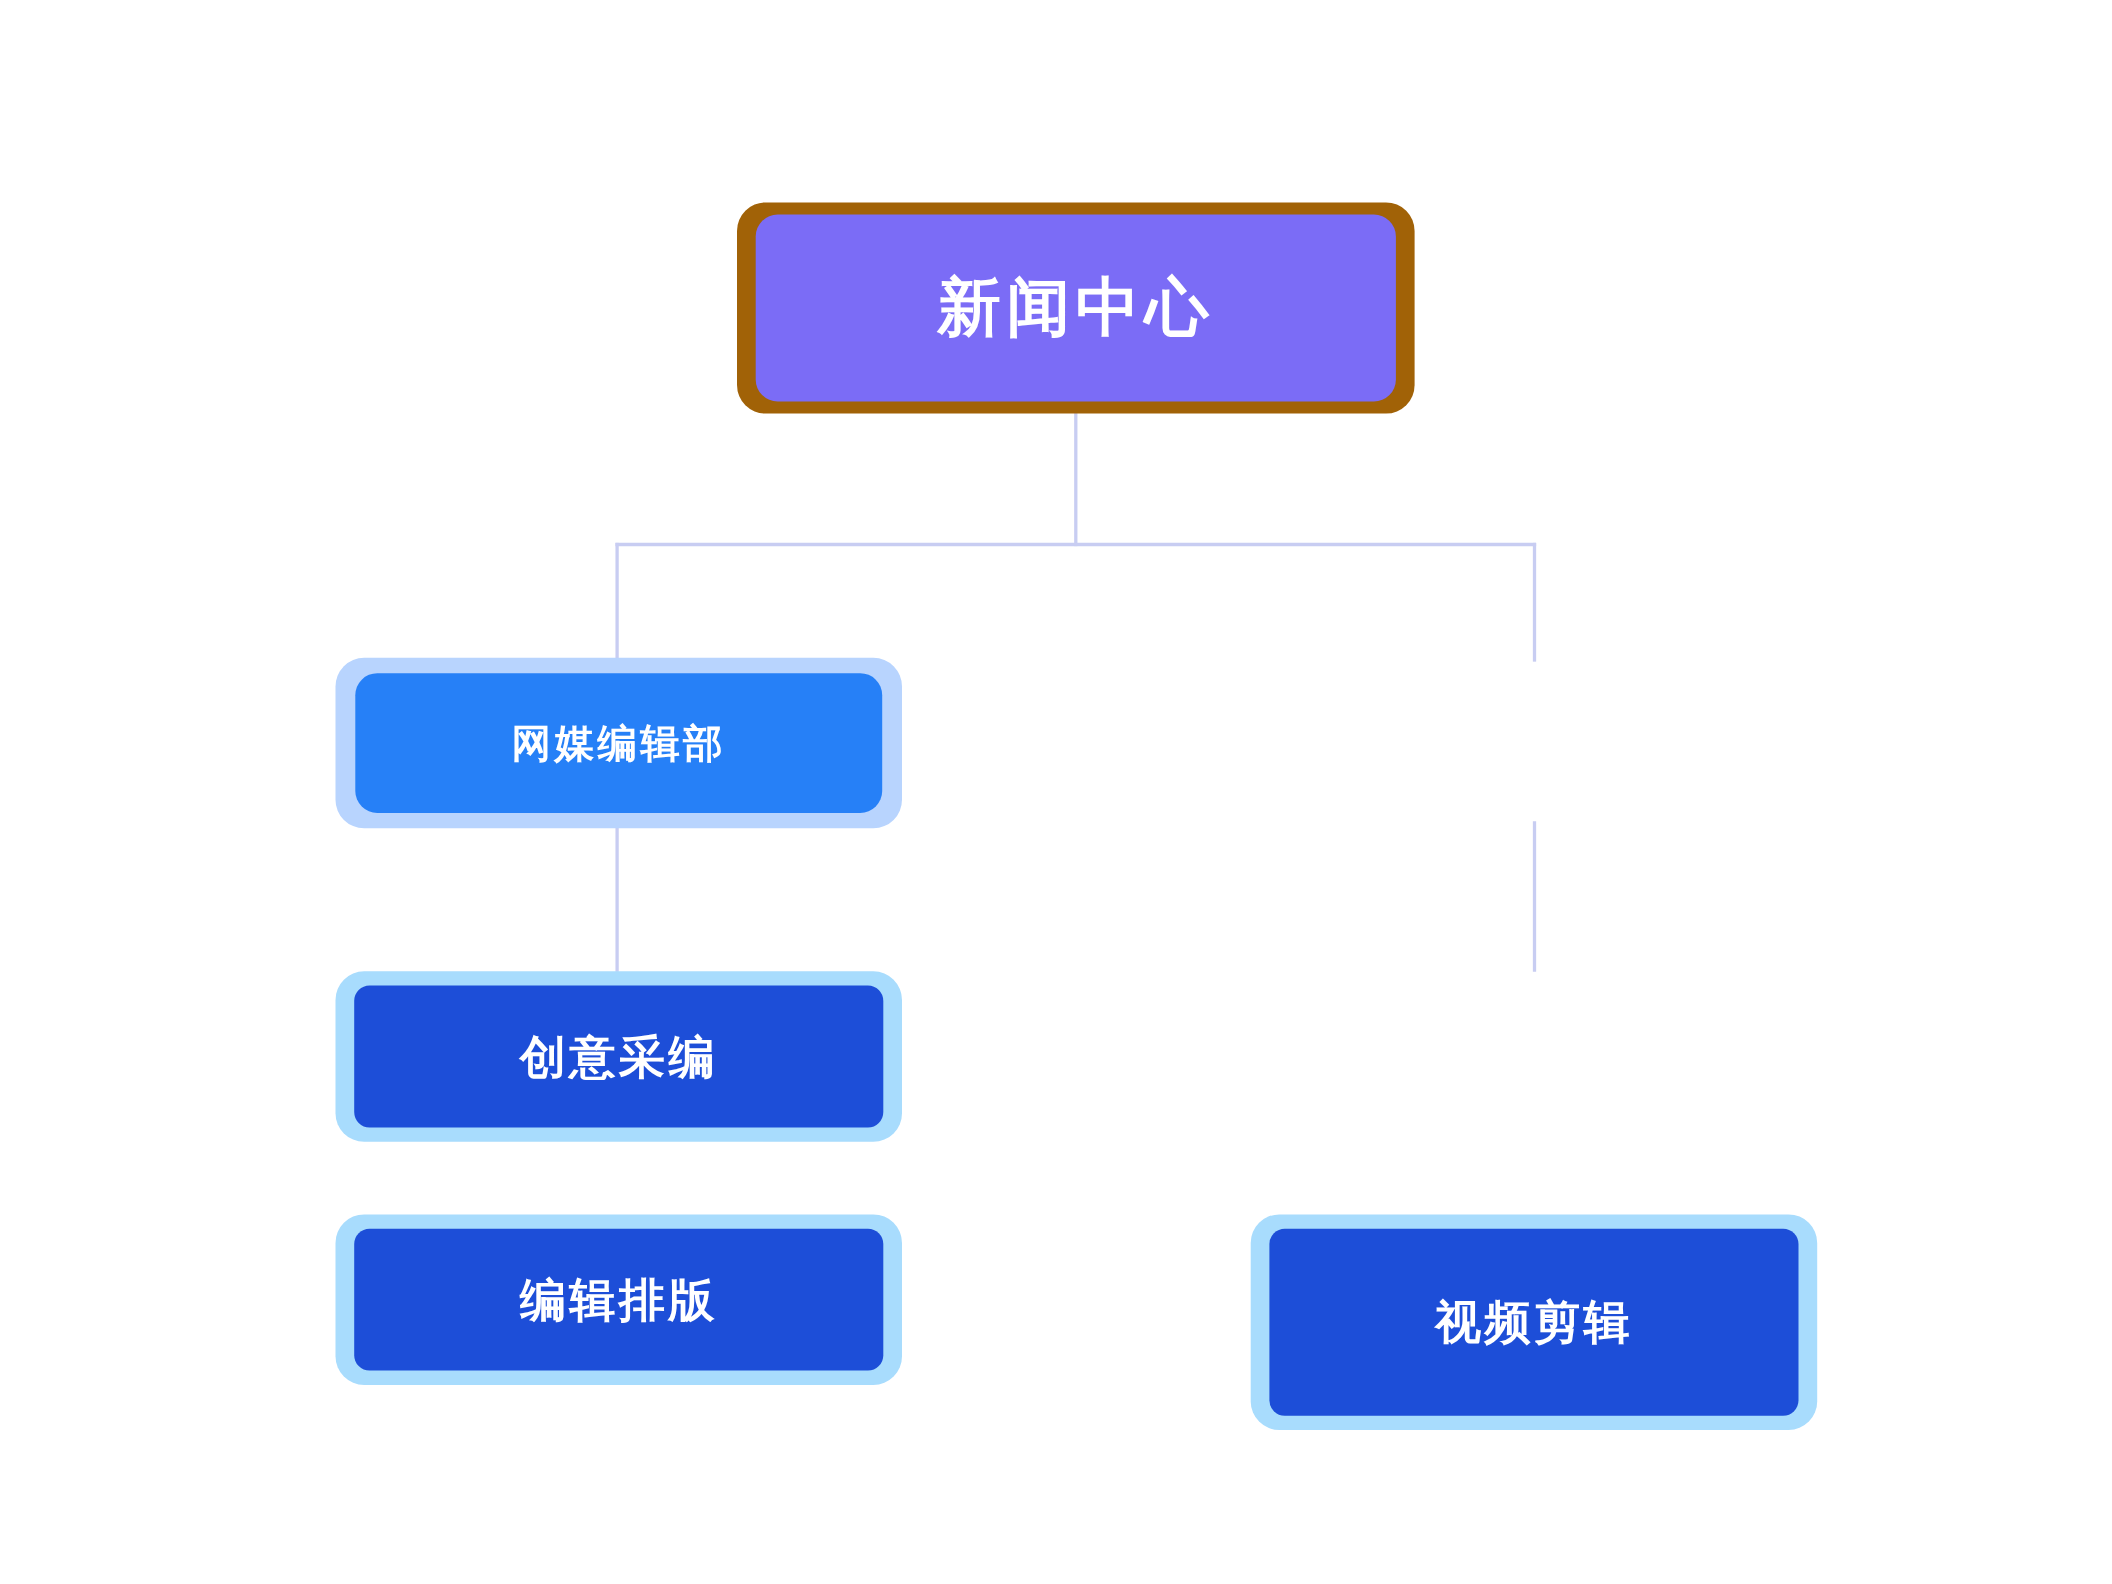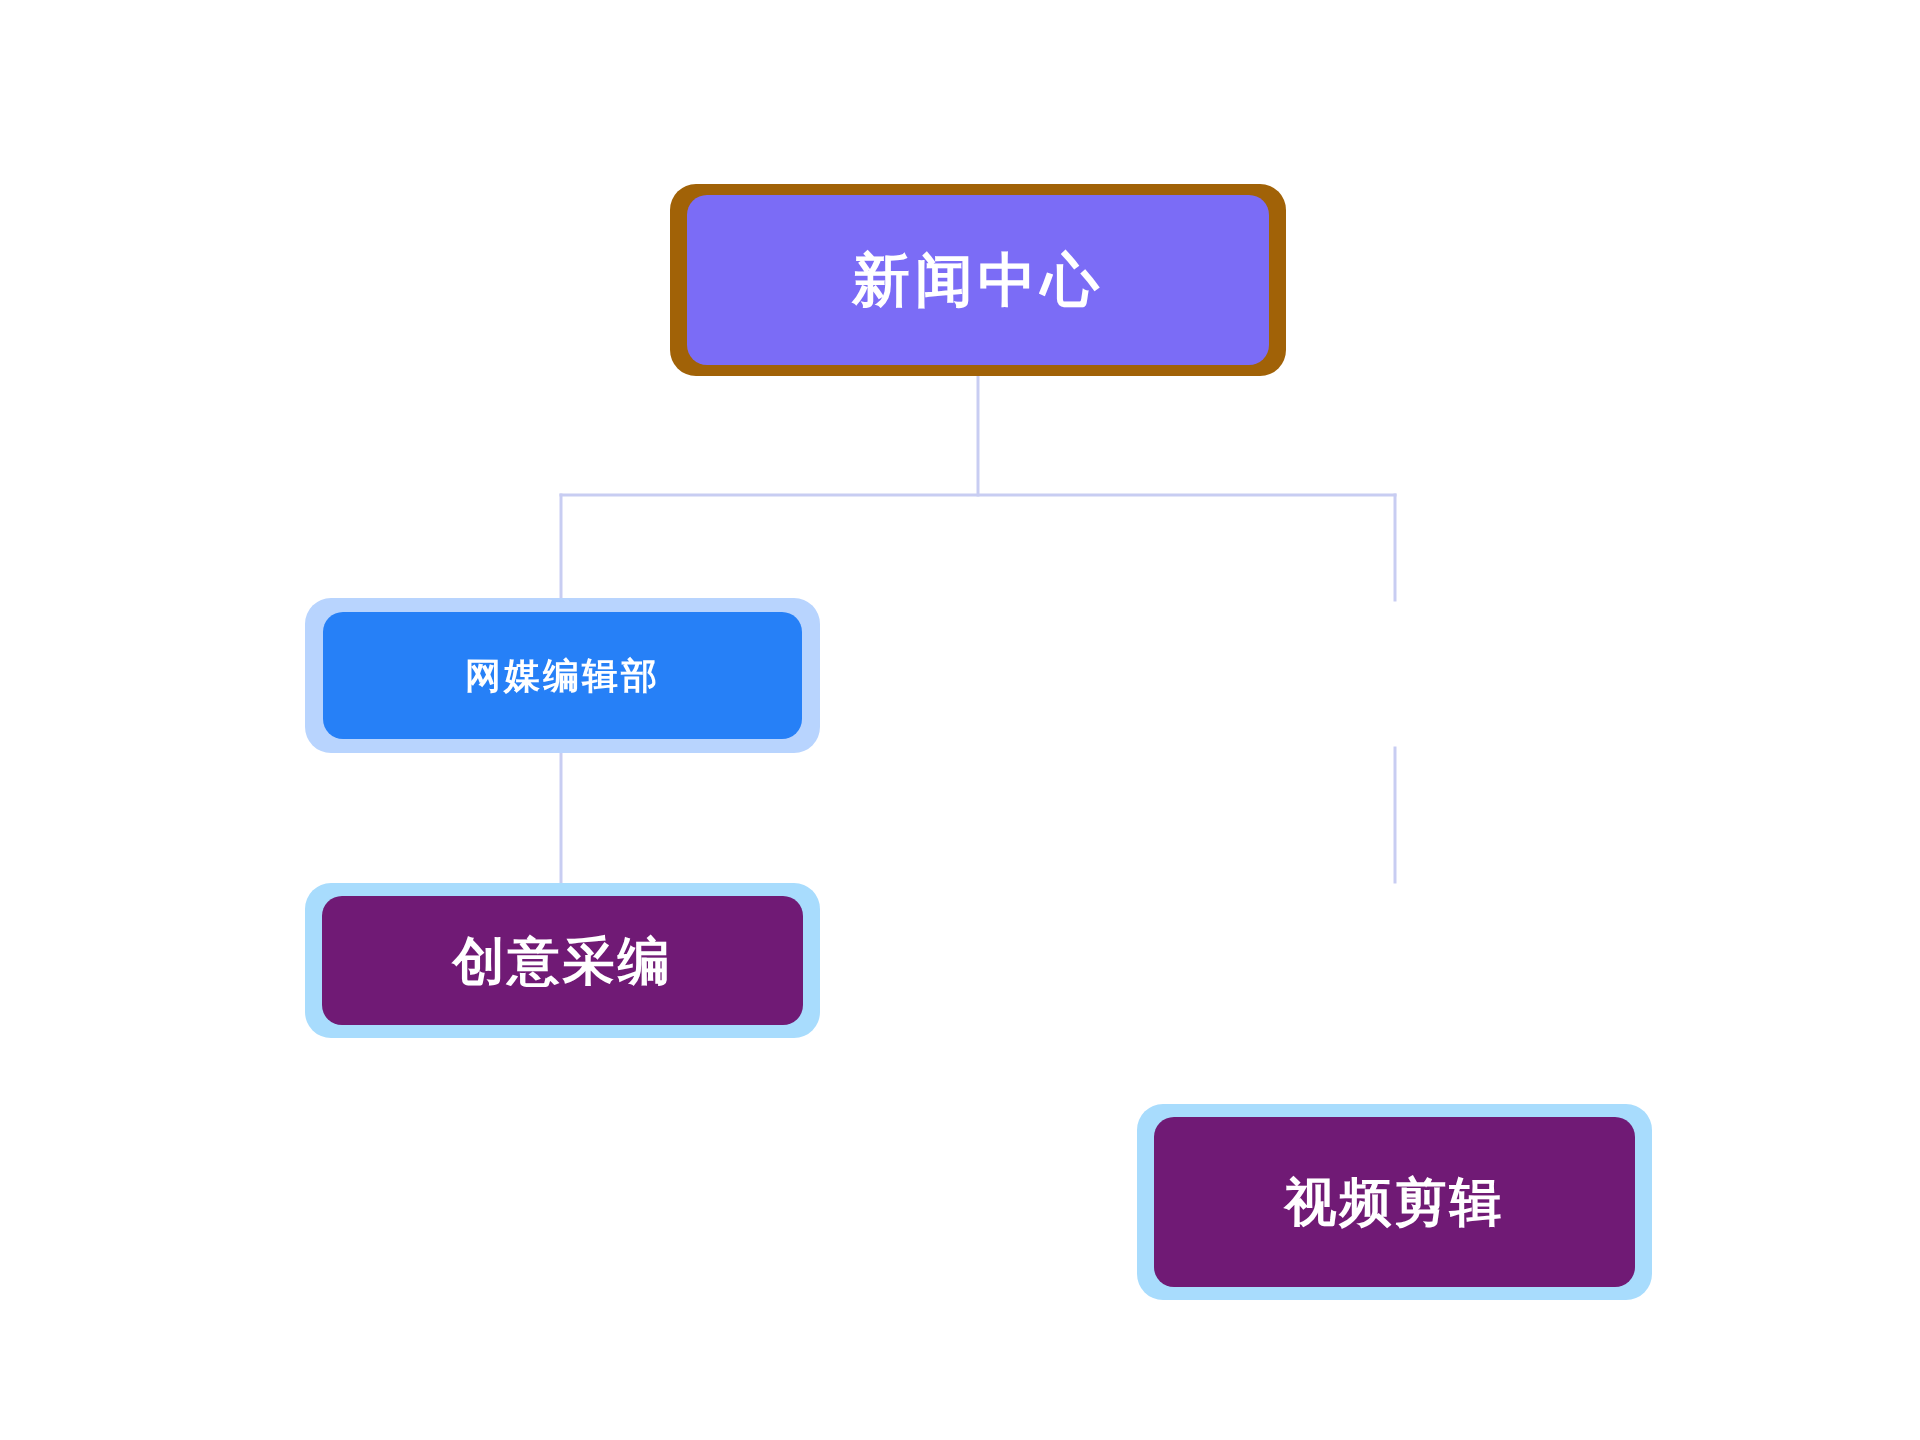--- a/index.html
+++ b/index.html
@@ -67,23 +67,24 @@
     background: #2680f7;
     font-size: 36px;
     letter-spacing: 3px;
   }
   
   .node--team {
     background: #a8dcfd;
     padding: 13px 17px;
   }
   .node--team .node-inner {
-    background: #701a75;
-    font-size: 52px;
+    background: #1d4ed8;
+    font-size: 42px;
     letter-spacing: 3px;
+    border-radius: 14px;
   }
 </style>
 </head>
 <body>
 
 <div id="org-chart-canvas">
 
   <svg id="connector-layer" viewBox="0 0 1920 1440" width="1920" height="1440" xmlns="http://www.w3.org/2000/svg">
     <g fill="none" stroke="#c8cdf2" stroke-width="3" stroke-linecap="square">
 
@@ -107,19 +108,22 @@
 
   <div class="node node--dept" style="left:305px; top:598px; width:515px; height:155px;">
     <div class="node-inner">网媒编辑部</div>
   </div>
 
 
   <div class="node node--team" style="left:305px; top:883px; width:515px; height:155px;">
     <div class="node-inner">创意采编</div>
   </div>
 
+  <div class="node node--team" style="left:305px; top:1104px; width:515px; height:155px;">
+    <div class="node-inner">编辑排版</div>
+  </div>
 
 
   <div class="node node--team" style="left:1137px; top:1104px; width:515px; height:196px;">
     <div class="node-inner">视频剪辑</div>
   </div>
 
 </div>
 
 </body></html>

